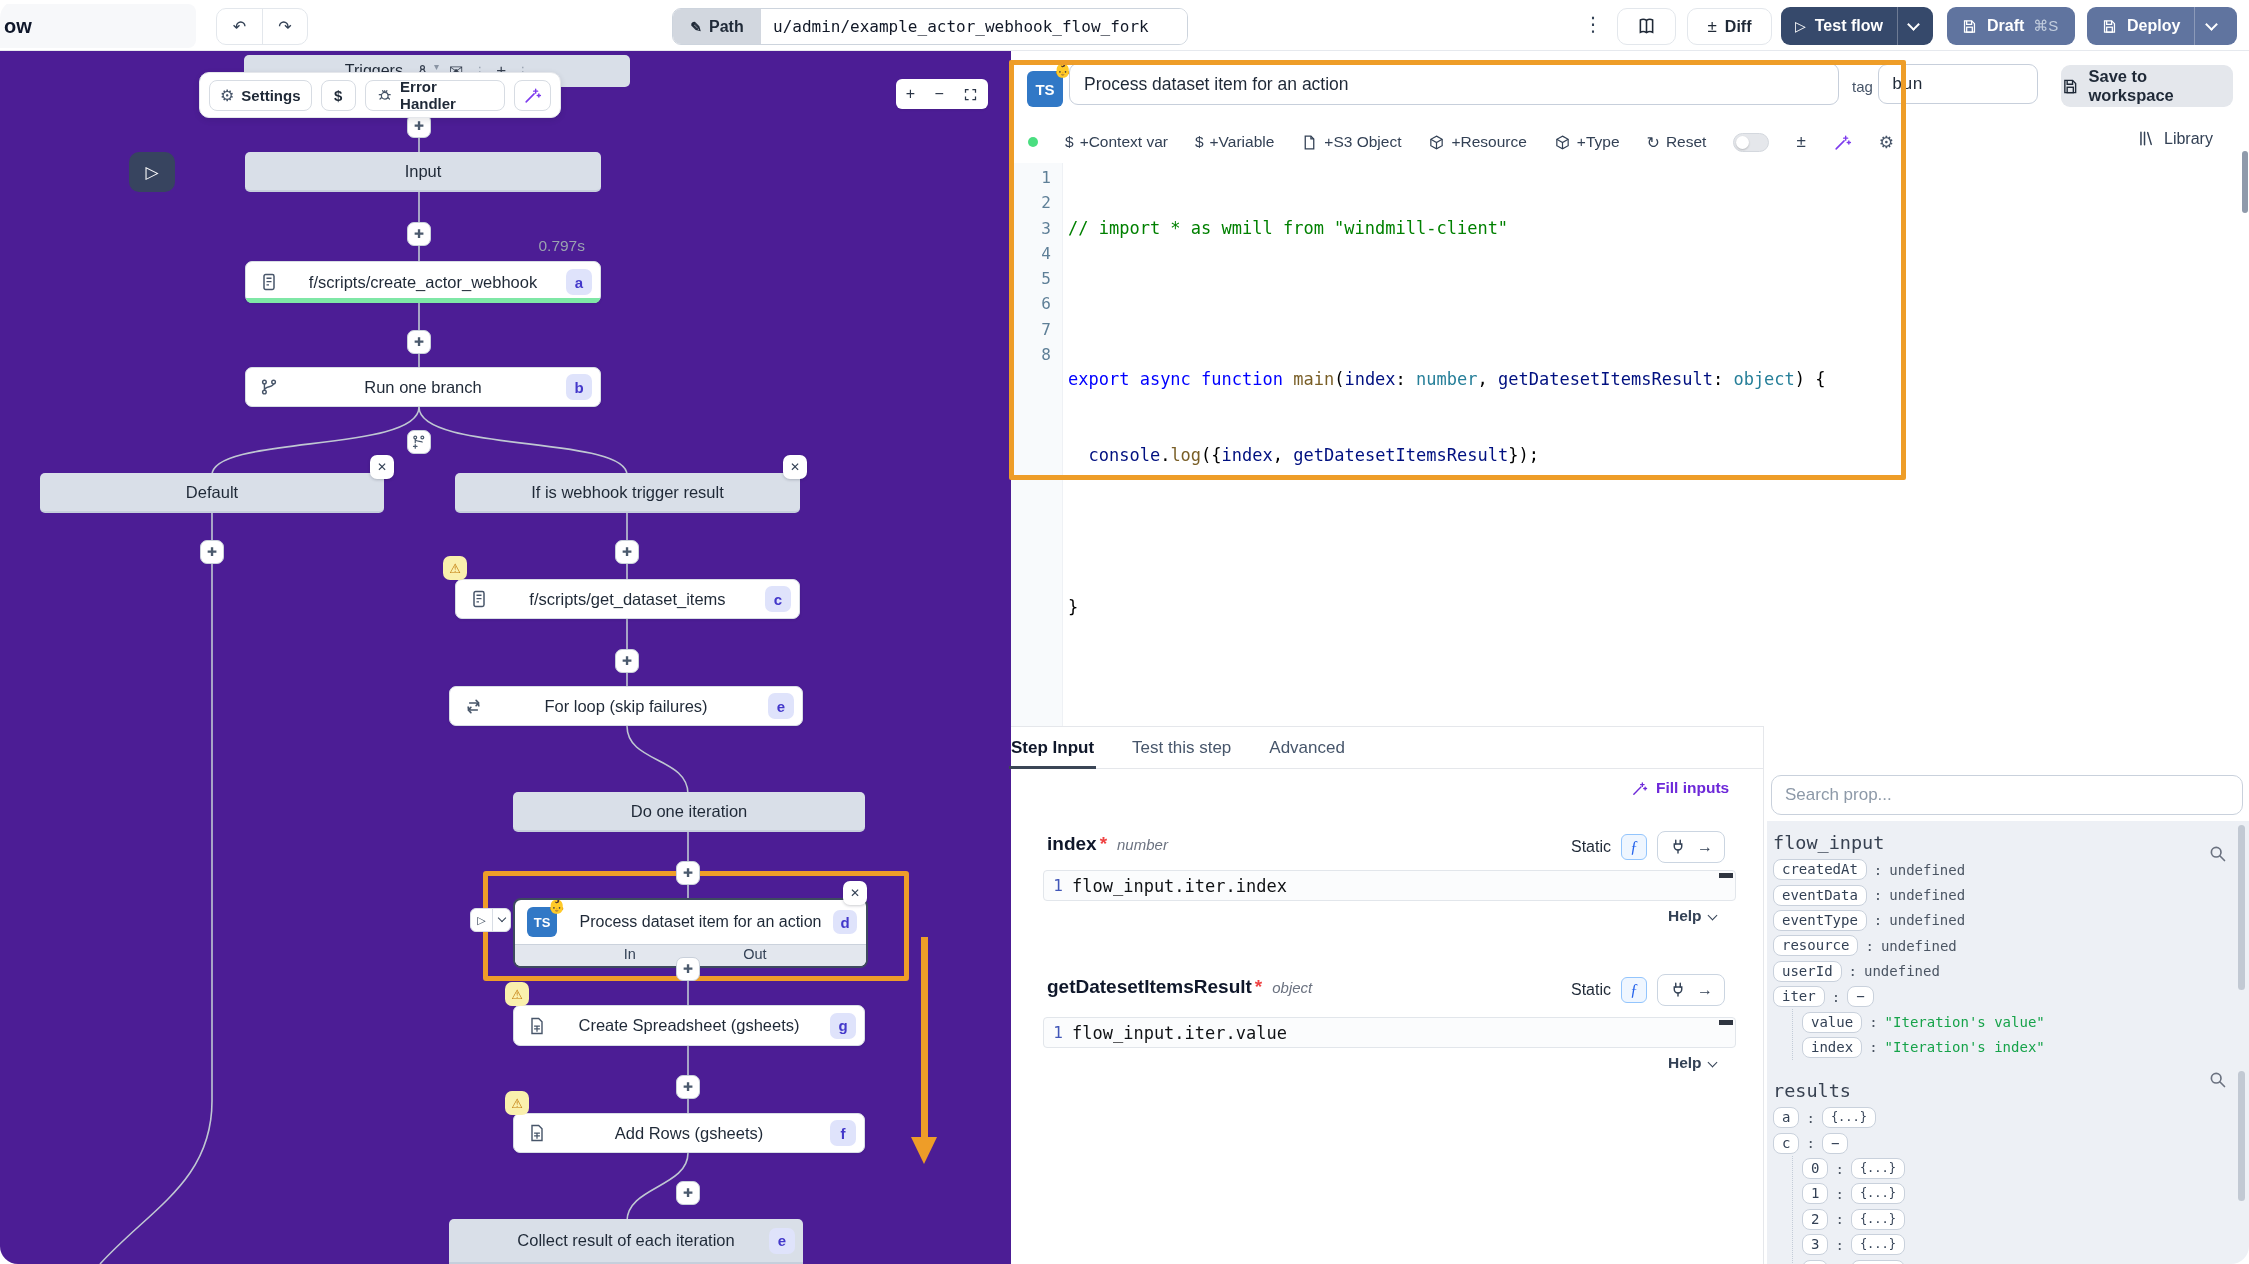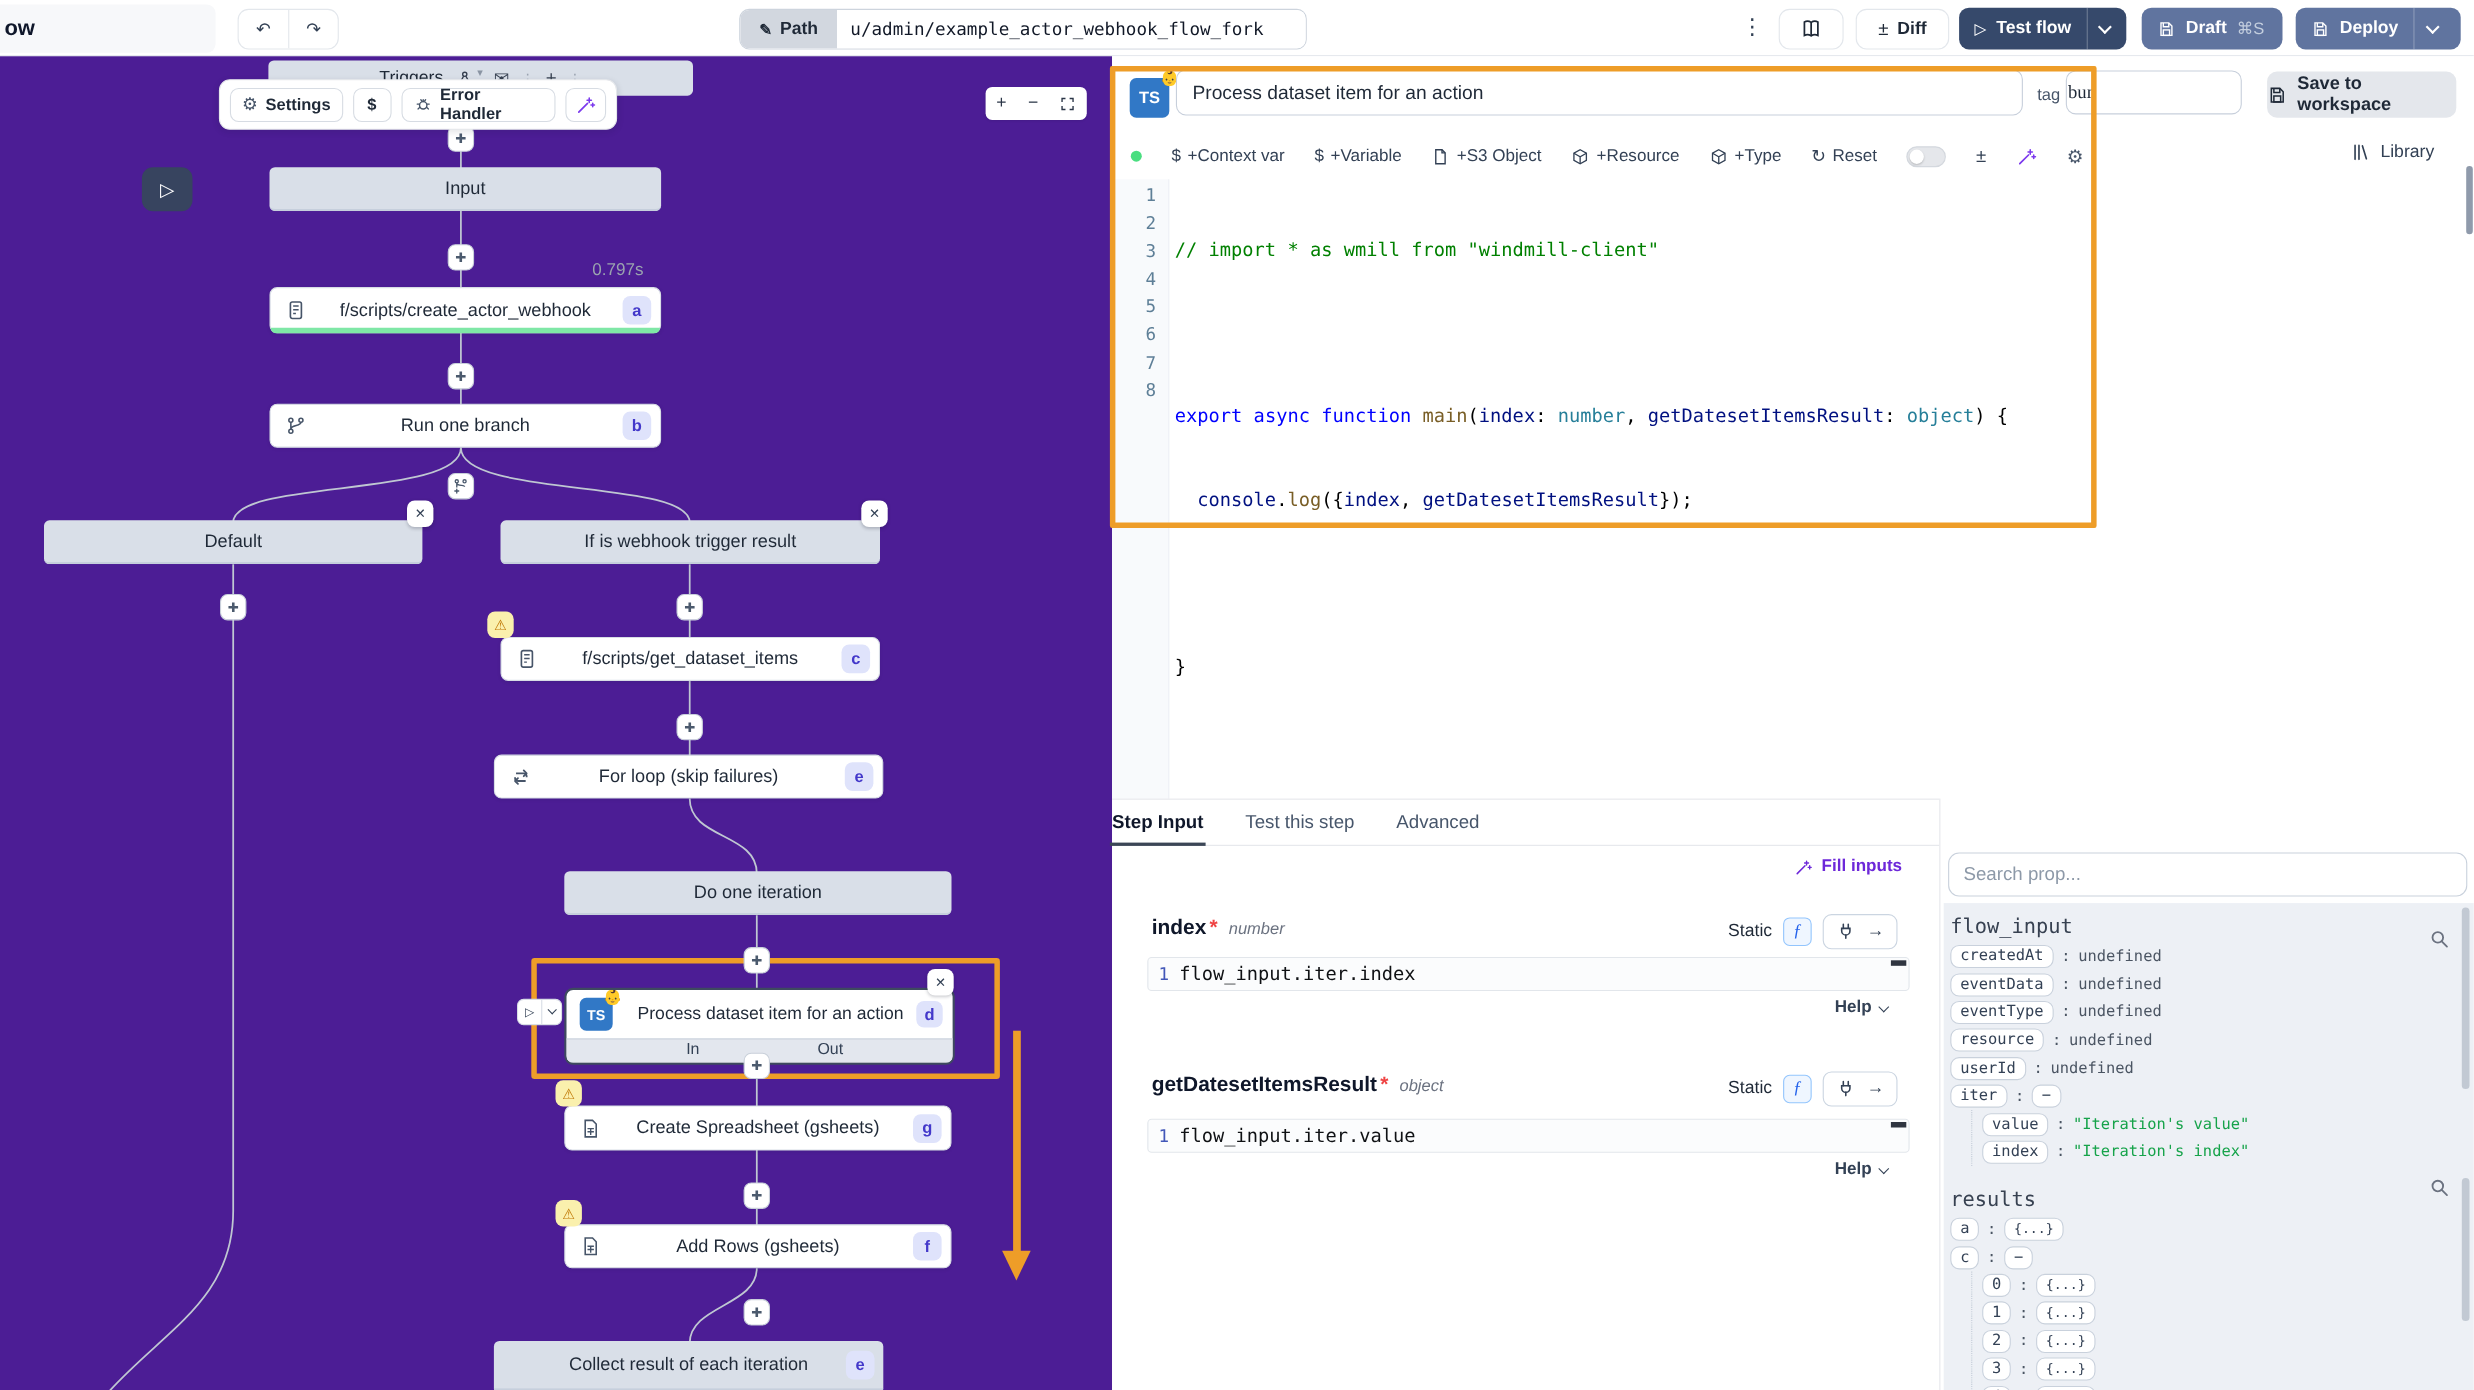--- a/index.html
+++ b/index.html
@@ -1,17 +1,17 @@
 <!DOCTYPE html>
 <html><head>
 <meta charset="utf-8">
 <style>
   * { box-sizing: border-box; margin: 0; padding: 0; }
   body { background: #fff; font-family: "Liberation Sans", sans-serif; }
-  .screen { position: relative; width: 2249px; height: 1264px; background: #fff; overflow: hidden; color: #1f2937; }
+  .screen { position: relative; width: 2249px; height: 1264px; background: #fff; overflow: hidden; color: #1f2937; border-radius: 18px; }
   .abs { position: absolute; }
   .mono { font-family: "DejaVu Sans Mono", monospace; }
   svg.ic { display: block; }
 
   
   .topbar { position: absolute; left: 0; top: 0; width: 2249px; height: 51px; background: #fff; border-bottom: 1px solid #e6e9ee; z-index: 60; }
   .owbox { position: absolute; left: -12px; top: 4px; width: 208px; height: 44px; background: #f7f8fa; border-radius: 8px; display: flex; align-items: center; padding-left: 16px; font-weight: bold; font-size: 20px; color: #0f172a; }
   .histgrp { position: absolute; left: 216px; top: 8px; height: 37px; display: flex; border: 1px solid #e3e7ec; border-radius: 10px; overflow: hidden; background: #fff; }
   .histbtn { width: 45px; display: flex; align-items: center; justify-content: center; font-size: 16px; color: #334155; }
   .histbtn + .histbtn { border-left: 1px solid #e3e7ec; }
@@ -55,21 +55,21 @@
   .tsemoji { position: absolute; top: -9px; right: -9px; font-size: 14px; }
   .rungrp { position: absolute; left: 470px; top: 857px; height: 24px; display: flex; background: #fff; border: 1px solid #d8dde5; border-radius: 6px; z-index: 6; overflow: hidden; color: #334155; }
   .rungrp > div { display: flex; align-items: center; justify-content: center; }
   .arrowline { position: absolute; left: 921px; top: 886px; width: 7px; height: 202px; background: #ee9d28; z-index: 4; }
   .arrowhead { position: absolute; left: 911px; top: 1086px; width: 0; height: 0; border-left: 13px solid transparent; border-right: 13px solid transparent; border-top: 27px solid #ee9d28; z-index: 4; }
 
   
   .rpanel { position: absolute; left: 1011px; top: 51px; width: 1238px; height: 1213px; background: #fff; }
   .orangebox { position: absolute; left: -2px; top: 9px; width: 897px; height: 420px; border: 5px solid #ee9d28; border-radius: 2px; z-index: 40; pointer-events: none; }
   .stepname { position: absolute; left: 58px; top: 12px; width: 770px; height: 42px; border: 1.5px solid #c7cfdb; border-radius: 9px; font-size: 17.5px; color: #1f2937; padding-left: 14px; font-family: "Liberation Sans", sans-serif; }
-  .taginput { position: absolute; left: 867px; top: 13px; width: 160px; height: 40px; border: 1px solid #c7cfdb; border-radius: 9px; font-size: 17px; color: #1f2937; padding-left: 1px; font-family: Liberation Serif, serif; }
+  .taginput { position: absolute; left: 867px; top: 13px; width: 160px; height: 40px; border: 1px solid #c7cfdb; border-radius: 9px; font-size: 17px; color: #1f2937; padding-left: 13px; font-family: Liberation Mono, monospace; }
   .savebtn { position: absolute; left: 1050px; top: 14px; width: 172px; height: 42px; background: #e4e7ec; border-radius: 9px; display: flex; align-items: center; justify-content: center; gap: 9px; font-weight: bold; font-size: 16.5px; color: #1f2937; }
   .edtools { position: absolute; left: 0; top: 70px; width: 900px; height: 42px; display: flex; align-items: center; gap: 27px; padding-left: 17px; font-size: 15.5px; color: #334155; }
   .edtool { display: flex; align-items: center; gap: 6px; }
   .toggle { width: 36px; height: 19px; background: #e5e7eb; border: 1px solid #d4d8de; border-radius: 10px; position: relative; }
   .toggle::after { content: ""; position: absolute; left: 2px; top: 2px; width: 13px; height: 13px; background: #fff; border-radius: 50%; box-shadow: 0 1px 2px rgba(0,0,0,.2); }
   .librarybtn { position: absolute; left: 1126px; top: 78px; display: flex; align-items: center; gap: 8px; font-size: 16px; color: #334155; }
   .gutter { position: absolute; left: 0; top: 112px; width: 52px; height: 563px; background: #f8fafc; border-right: 1px solid #eef1f5; }
   .gutternums { position: absolute; left: 0; top: 114px; width: 40px; text-align: right; font-size: 16px; line-height: 25.3px; color: #5e7f97; }
   .codeblock { position: absolute; left: 57px; top: 114px; font-size: 17px; line-height: 25.3px; color: #000; white-space: pre; }
   .ck { color: #0000ff; } .cf { color: #795e26; } .cv { color: #001080; } .ct { color: #267f99; } .cc { color: #008000; }

